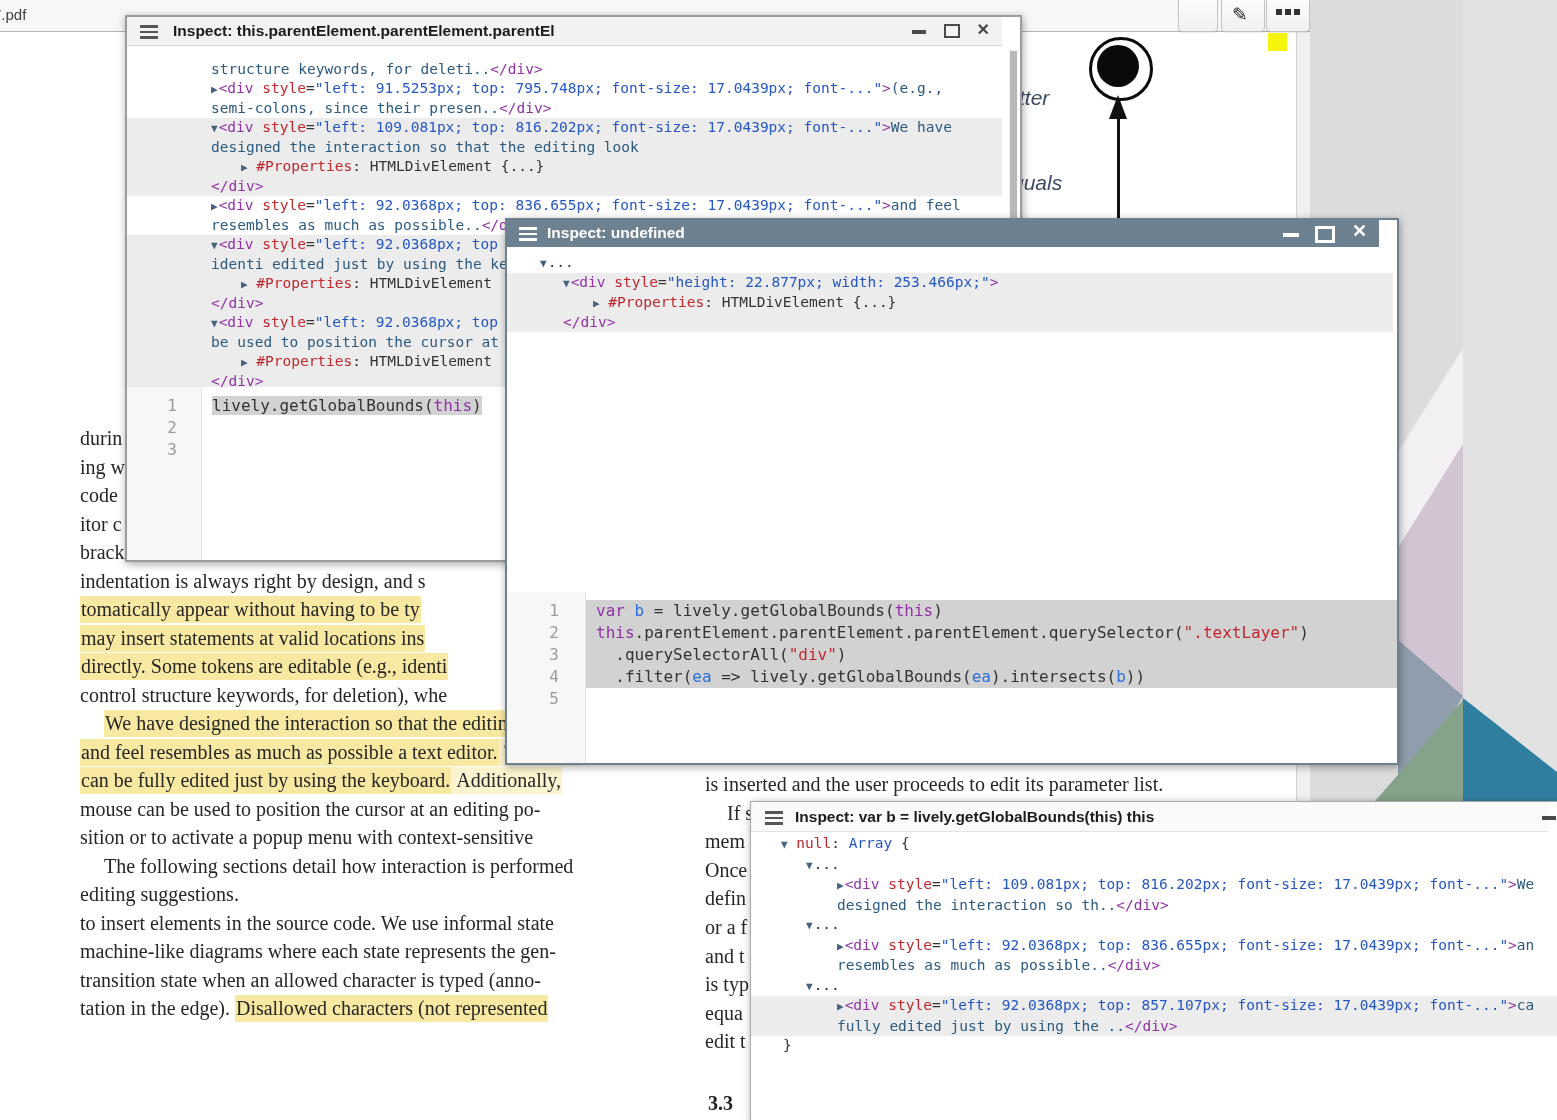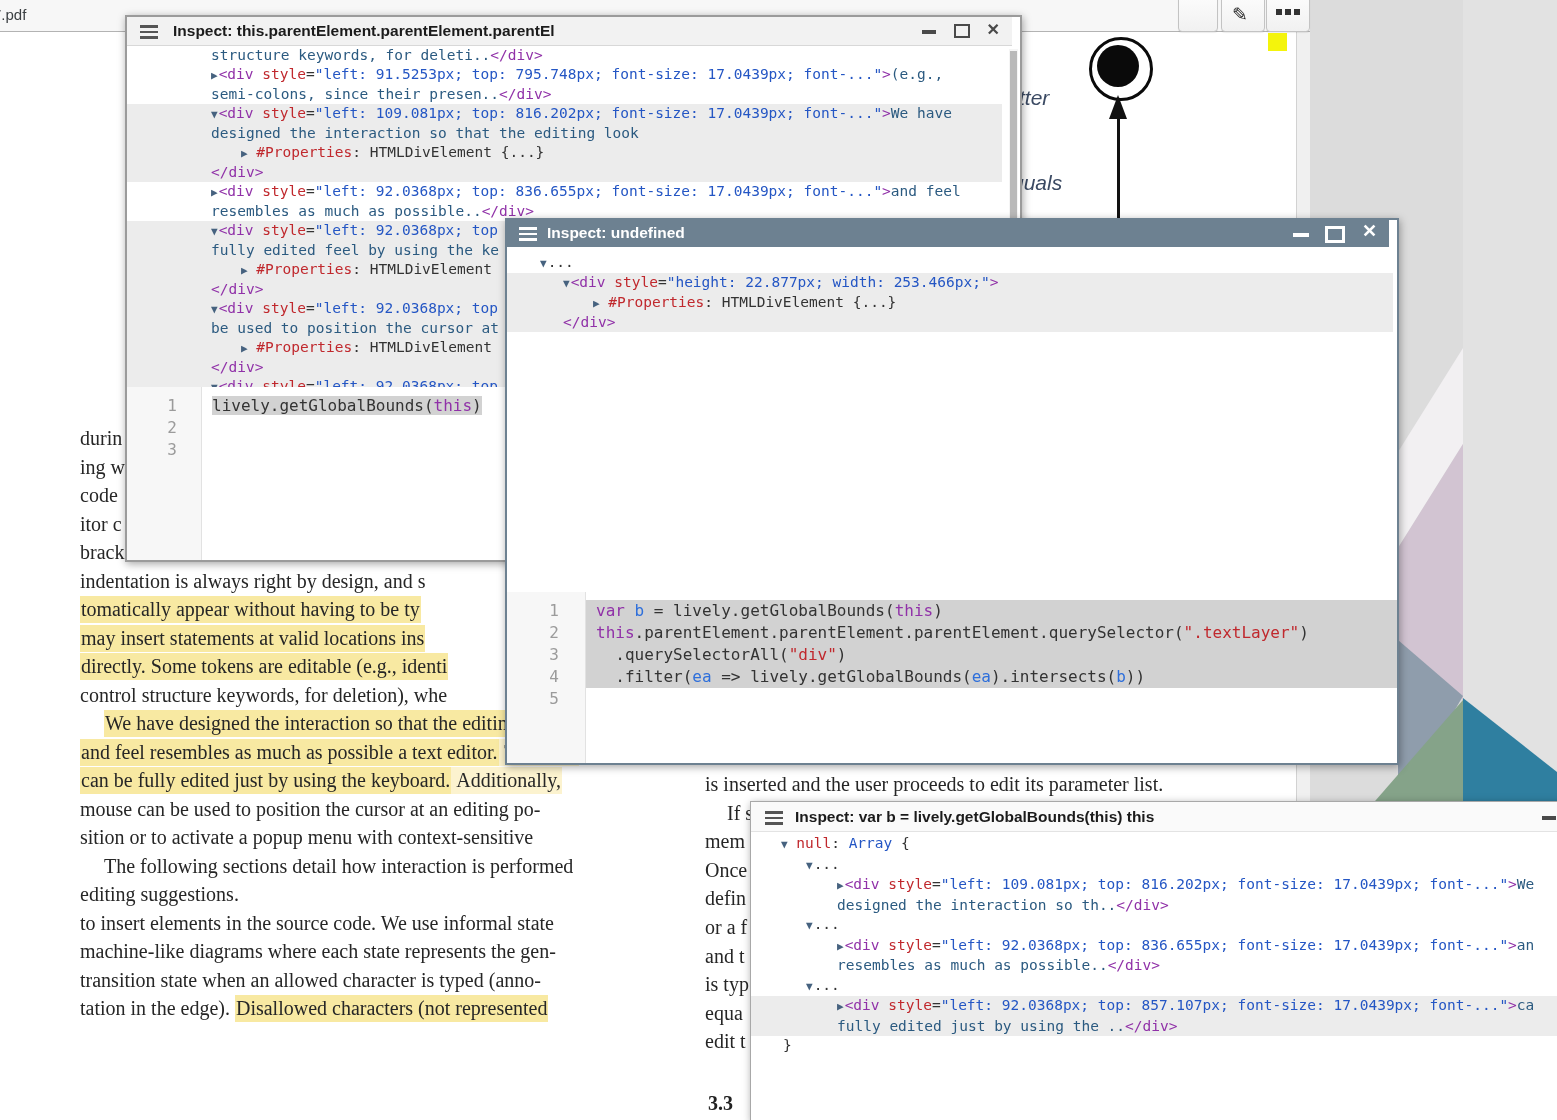--- a/index.html
+++ b/index.html
@@ -37,40 +37,40 @@
   #circle-outer{left:1089px;top:37px;width:58px;height:58px;border:3px solid #0a0a0a;border-radius:50%;background:#fff;}
   #circle-inner{left:1097px;top:45px;width:42px;height:42px;background:#0a0a0a;border-radius:50%;}
   #arrow-line{left:1117px;top:117px;width:3px;height:101px;background:#111;}
   #arrow-head{left:1109px;top:95px;width:0;height:0;border-left:9px solid transparent;border-right:9px solid transparent;border-bottom:24px solid #111;}
   .diag-label{font-style:italic;font-size:21px;color:#3b4a63;}
   #diag-label-top{left:1019px;top:86px;}
   #diag-label-bottom{left:1012px;top:171px;}
 
   
   .win{box-shadow:1px 2px 8px rgba(0,0,0,.35);background:#fff;}
-  .whdr{position:absolute;left:0;top:0;right:8px;}
+  .whdr{position:absolute;left:0;top:0;right:18px;}
   .wtitle{position:absolute;font-weight:bold;font-size:15.5px;white-space:nowrap;}
   .burger{position:absolute;width:18px;}
   .burger i{display:block;height:2.5px;margin-bottom:3px;}
   .ctl{position:absolute;cursor:pointer;}
   .min-dash{width:14px;height:3.5px;}
   .max-box{width:12px;height:10px;border-style:solid;}
   .close-x{font-weight:bold;font-size:16px;line-height:16px;}
 
   
   #win1{left:125px;top:15px;width:893px;height:543px;border:2px solid #9b9b9b;z-index:10;}
   #win1 .whdr{height:28px;background:#f2f2f2;border-bottom:1px solid #d8d8d8;}
   #win1 .wtitle{left:46px;top:5px;color:#1b1b1b;}
   #win1 .burger{left:13px;top:8px;}
   #win1 .burger i{background:#555;}
   #win1 .ctl{color:#4a4a4a;}
   #w1min{right:76px;top:13px;background:#4a4a4a;}
   #w1max{right:42px;top:7px;border-width:2.5px;border-color:#4a4a4a;}
   #w1close{right:12px;top:5px;}
-  #w1tree{position:absolute;left:0;top:28px;width:875px;height:342px;padding-top:1px;font-family:"DejaVu Sans Mono","DejaVu Sans",monospace;font-size:14.5px;line-height:19px;overflow:hidden;}
+  #w1tree{position:absolute;left:0;top:28px;width:875px;height:342px;padding-top:15px;font-family:"DejaVu Sans Mono","DejaVu Sans",monospace;font-size:14.5px;line-height:19px;overflow:hidden;}
   #w1scroll{position:absolute;right:2px;top:32px;width:9px;height:334px;background:#f5f5f5;}
   #w1thumb{position:absolute;left:1px;top:2px;width:7px;height:178px;background:#b9b9b9;}
   .editor{position:absolute;left:0;right:0;bottom:0;background:#fff;}
   #w1edit{top:370px;}
   .gutter{position:absolute;left:0;top:0;bottom:0;background:#f7f7f7;border-right:1px solid #e2e2e2;color:#9b9b9b;}
   .gutter .tline{text-align:right;}
   #w1edit .gutter{width:74px;}
   #w1edit .gutter .tline{padding-right:24px;}
   .codearea{position:absolute;top:0;bottom:0;right:0;}
   #w1edit .codearea{left:75px;}
@@ -211,21 +211,21 @@
         <div class="tline" style="padding-left: 84px;"><span class="txt">structure keywords, for deleti..</span><span class="tag">&lt;/div&gt;</span></div>
         <div class="tline" style="padding-left: 84px;"><span class="arw">▶</span><span class="tag">&lt;div</span><span class="att"> style</span><span class="plain">=</span><span class="val">"left: 91.5253px; top: 795.748px; font-size: 17.0439px; font-..."</span><span class="tag">&gt;</span><span class="txt">(e.g.,</span></div>
         <div class="tline" style="padding-left: 84px;"><span class="txt">semi-colons, since their presen..</span><span class="tag">&lt;/div&gt;</span></div>
         <div class="tline gbg" style="padding-left: 84px;"><span class="arw">▼</span><span class="tag">&lt;div</span><span class="att"> style</span><span class="plain">=</span><span class="val">"left: 109.081px; top: 816.202px; font-size: 17.0439px; font-..."</span><span class="tag">&gt;</span><span class="txt">We have</span></div>
         <div class="tline gbg" style="padding-left: 84px;"><span class="txt">designed the interaction so that the editing look</span></div>
         <div class="tline gbg" style="padding-left: 114px;"><span class="arw">▶ </span><span class="att">#Properties</span><span class="plain">: HTMLDivElement {...}</span></div>
         <div class="tline gbg" style="padding-left: 84px;"><span class="tag">&lt;/div&gt;</span></div>
         <div class="tline" style="padding-left: 84px;"><span class="arw">▶</span><span class="tag">&lt;div</span><span class="att"> style</span><span class="plain">=</span><span class="val">"left: 92.0368px; top: 836.655px; font-size: 17.0439px; font-..."</span><span class="tag">&gt;</span><span class="txt">and feel</span></div>
         <div class="tline" style="padding-left: 84px;"><span class="txt">resembles as much as possible..</span><span class="tag">&lt;/div&gt;</span></div>
         <div class="tline gbg" style="padding-left: 84px;"><span class="arw">▼</span><span class="tag">&lt;div</span><span class="att"> style</span><span class="plain">=</span><span class="val">"left: 92.0368px; top</span></div>
-        <div class="tline gbg" style="padding-left: 84px;"><span class="txt">fully edited feel by using the ke</span></div>
+        <div class="tline gbg" style="padding-left: 84px;"><span class="txt">identi edited just by using the ke</span></div>
         <div class="tline gbg" style="padding-left: 114px;"><span class="arw">▶ </span><span class="att">#Properties</span><span class="plain">: HTMLDivElement</span></div>
         <div class="tline gbg" style="padding-left: 84px;"><span class="tag">&lt;/div&gt;</span></div>
         <div class="tline gbg" style="padding-left: 84px;"><span class="arw">▼</span><span class="tag">&lt;div</span><span class="att"> style</span><span class="plain">=</span><span class="val">"left: 92.0368px; top</span></div>
         <div class="tline gbg" style="padding-left: 84px;"><span class="txt">be used to position the cursor at</span></div>
         <div class="tline gbg" style="padding-left: 114px;"><span class="arw">▶ </span><span class="att">#Properties</span><span class="plain">: HTMLDivElement</span></div>
         <div class="tline gbg" style="padding-left: 84px;"><span class="tag">&lt;/div&gt;</span></div>
         <div class="tline gbg" style="padding-left: 84px;"><span class="arw">▼</span><span class="tag">&lt;div</span><span class="att"> style</span><span class="plain">=</span><span class="val">"left: 92.0368px; top</span></div>
       </div>
     <div id="w1scroll">
         <div id="w1thumb"></div>

